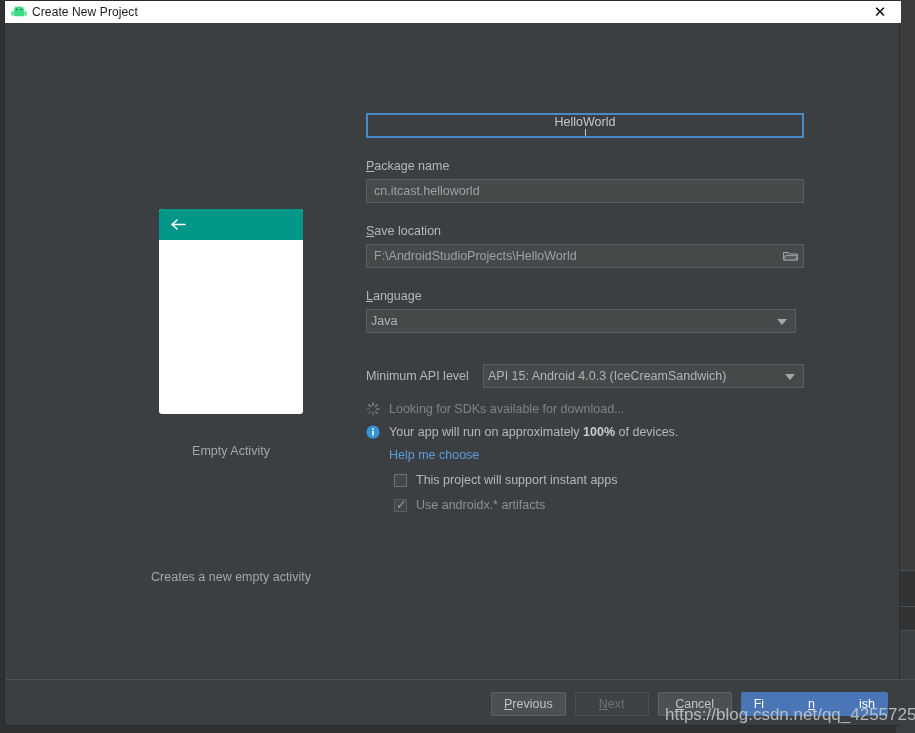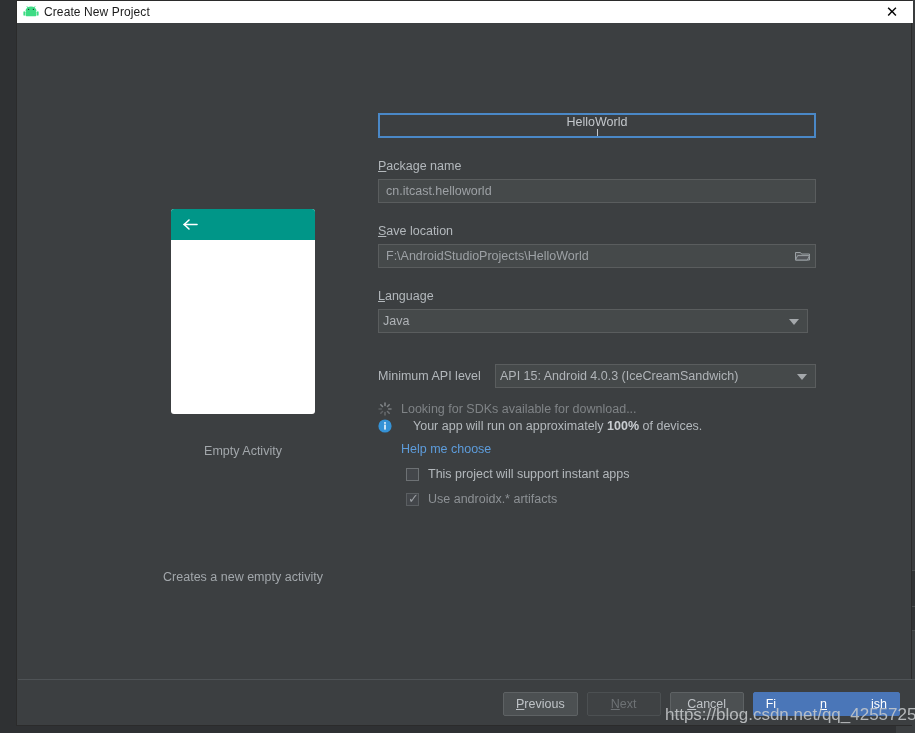--- a/index.html
+++ b/index.html
@@ -51,21 +51,21 @@
     position: absolute;
     left: 897px; top: 594px;
     font-size: 10px;
     color: #b07b3a;
     font-family: "Liberation Sans", sans-serif;
   }
 
   
   .dialog {
     position: absolute;
-    left: 16px; top: 0;
+    left: 4px; top: 0;
     width: 896px; height: 726px;
     background: #3c3f41;
     border: 1px solid #2b2b2b;
     box-sizing: border-box;
     text-decoration: underline;
   }
 
   
   .titlebar {
     position: absolute;
@@ -258,23 +258,22 @@
   }
   .spinner { width: 14px; height: 14px; flex: none; margin-right: 9px; }
   .status-text {
     font-size: 12.5px;
     color: #7f8386;
     font-family: "Liberation Sans", sans-serif;
   }
   .info-row {
     display: flex;
     align-items: center;
-    margin-top: 0;
+    margin-top: 6px;
     height: 17px;
-    gap: 12px;
   }
   .info-icon { width: 14px; height: 14px; flex: none; margin-right: 9px; }
   .info-text {
     font-size: 12.5px;
     color: #b3b8bc;
     font-family: "Liberation Sans", sans-serif;
   }
   .info-text b { font-weight: bold; color: #c9cdd1; }
   .link-row { margin-top: 5px; padding-left: 23px; }
   .link {

